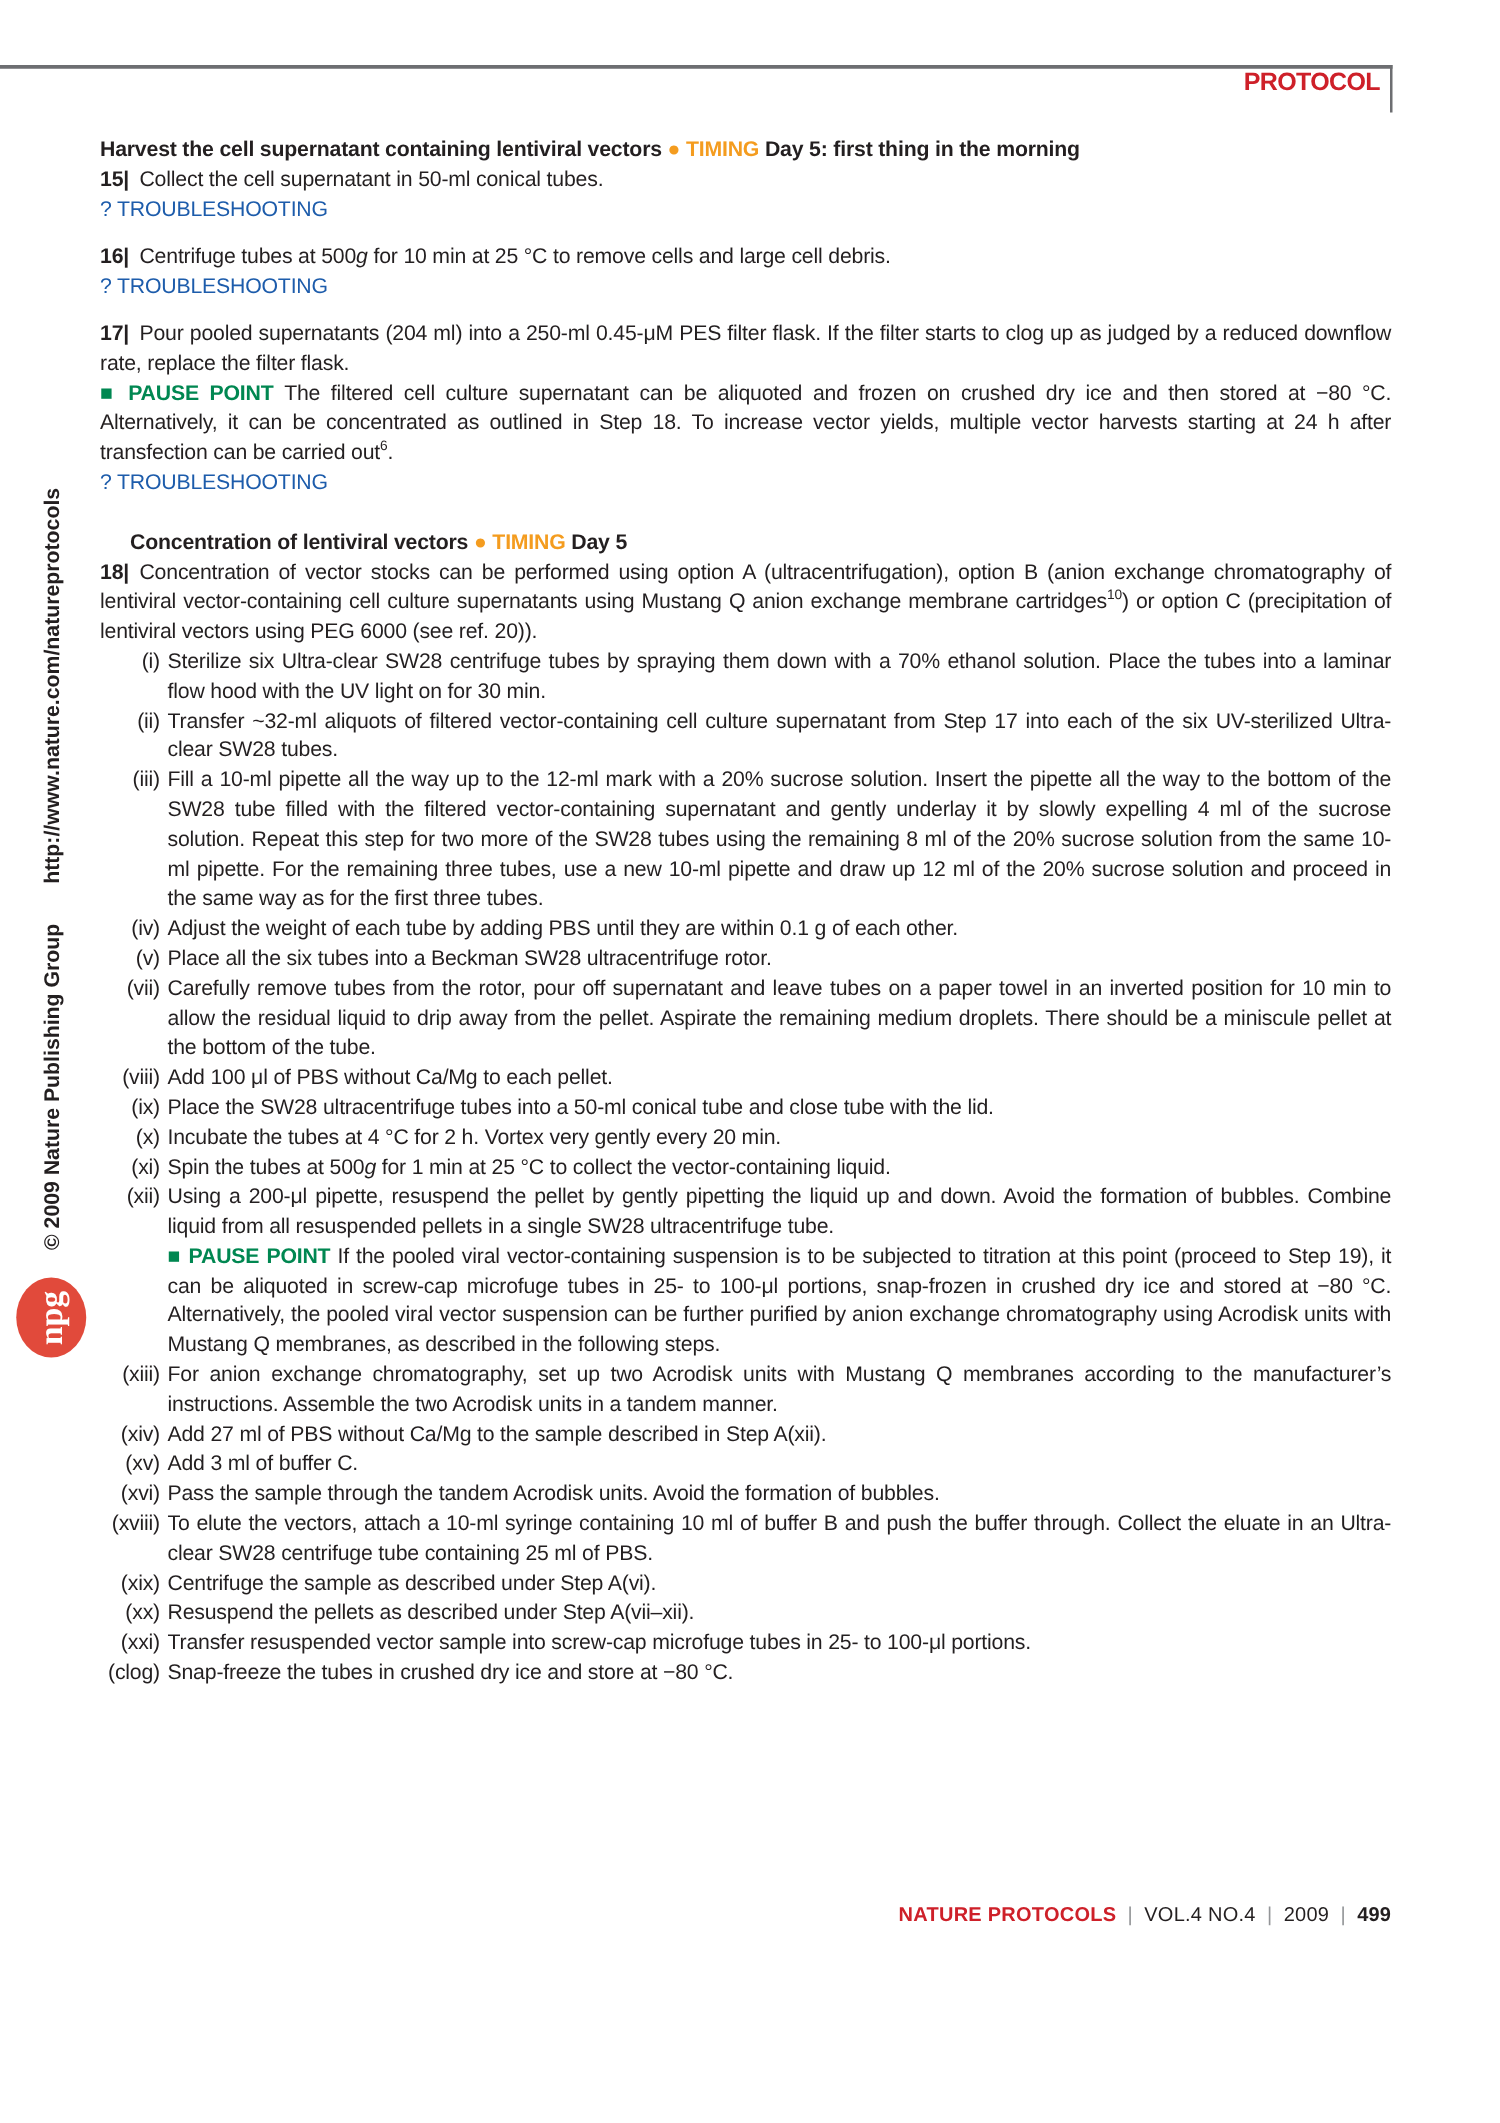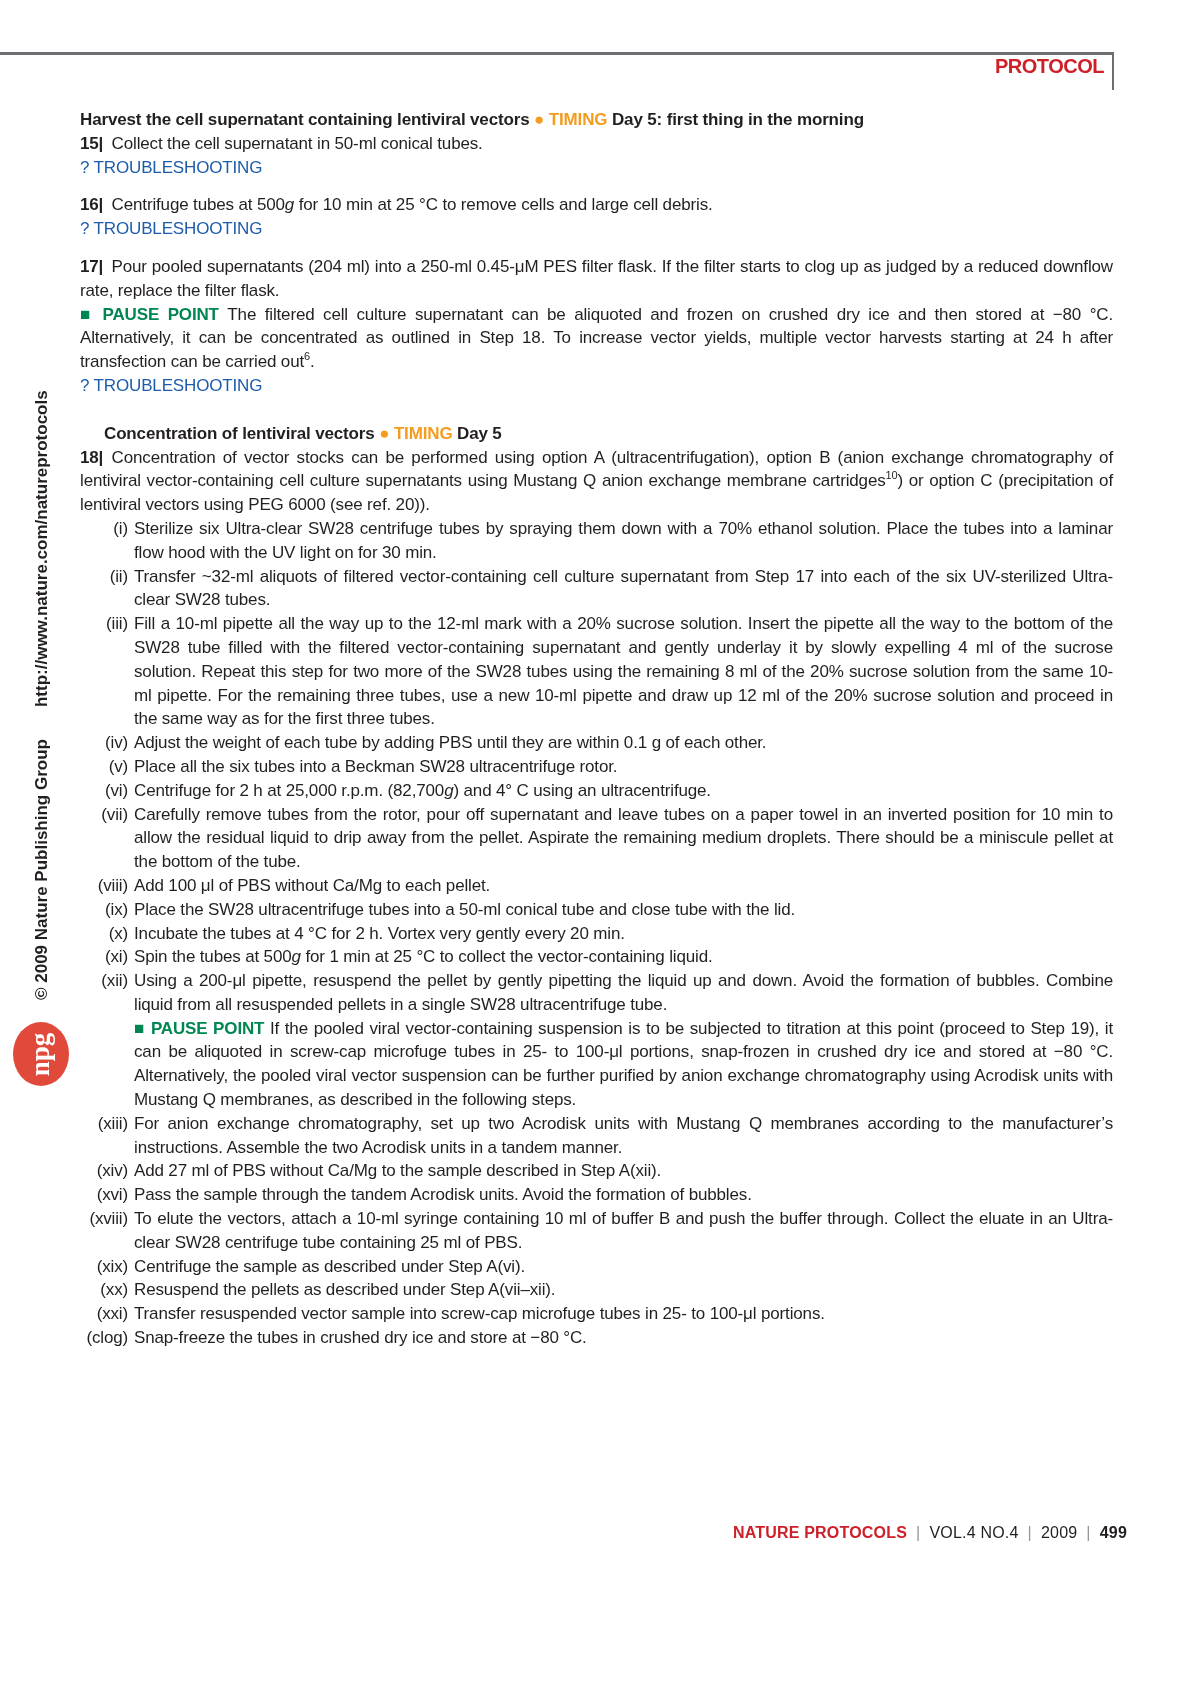--- a/index.html
+++ b/index.html
@@ -41,21 +41,21 @@
     position:absolute;left:13px;top:1022px;width:56px;height:64px;
     background:#e14a3b;border-radius:50%;
     display:flex;align-items:center;justify-content:center;
   }
   .npg span{
     color:#ffffff;font-weight:bold;font-size:27px;
     font-family:"Liberation Serif",serif;transform:rotate(-90deg);
   }
   .footer{
     position:absolute;top:1524px;left:0;width:1113px;text-align:right;
-    font-size:16px;letter-spacing:0.2px;margin-left:14px;
+    font-size:16px;letter-spacing:0.2px;
   }
   .f-j{color:#ce2029;font-weight:bold;}
   .f-sep{color:#939598;margin:0 9px;font-weight:normal;}
   .f-v,.f-y{color:#231f20;}
   .f-p{color:#231f20;font-weight:bold;}
 </style>
 </head>
 <body>
 
 <div class="toprule"></div>
@@ -87,24 +87,20 @@
     </div>
     <div class="li">
       <span class="num">(iv)</span>
       <span class="txt"><span>Adjust the weight of each tube by adding PBS until they are within 0.1 g of each other.</span></span>
     </div>
     <div class="li">
       <span class="num">(v)</span>
       <span class="txt"><span>Place all the six tubes into a Beckman SW28 ultracentrifuge rotor.</span></span>
     </div>
     <div class="li">
-      <span class="num">(vi)</span>
-      <span class="txt"><span>Centrifuge for 2 h at 25,000 r.p.m. (82,700</span><span class="it">g</span><span>) and 4° C using an ultracentrifuge.</span></span>
-    </div>
-    <div class="li">
       <span class="num">(vii)</span>
       <span class="txt"><span>Carefully remove tubes from the rotor, pour off supernatant and leave tubes on a paper towel in an inverted position for 10 min to allow the residual liquid to drip away from the pellet. Aspirate the remaining medium droplets. There should be a miniscule pellet at the bottom of the tube.</span></span>
     </div>
     <div class="li">
       <span class="num">(viii)</span>
       <span class="txt"><span>Add 100 μl of PBS without Ca/Mg to each pellet.</span></span>
     </div>
     <div class="li">
       <span class="num">(ix)</span>
       <span class="txt"><span>Place the SW28 ultracentrifuge tubes into a 50-ml conical tube and close tube with the lid.</span></span>
@@ -122,20 +118,24 @@
       <span class="txt"><span>Using a 200-μl pipette, resuspend the pellet by gently pipetting the liquid up and down. Avoid the formation of bubbles. Combine liquid from all resuspended pellets in a single SW28 ultracentrifuge tube.</span></span>
     </div>
     <div class="pauseli"><span class="pp">■ </span><span class="pp">PAUSE POINT </span><span>If the pooled viral vector-containing suspension is to be subjected to titration at this point (proceed to Step 19), it can be aliquoted in screw-cap microfuge tubes in 25- to 100-μl portions, snap-frozen in crushed dry ice and stored at −80 °C. Alternatively, the pooled viral vector suspension can be further purified by anion exchange chromatography using Acrodisk units with Mustang Q membranes, as described in the following steps.</span></div>
     <div class="li">
       <span class="num">(xiii)</span>
       <span class="txt"><span>For anion exchange chromatography, set up two Acrodisk units with Mustang Q membranes according to the manufacturer’s instructions. Assemble the two Acrodisk units in a tandem manner.</span></span>
     </div>
     <div class="li">
       <span class="num">(xiv)</span>
       <span class="txt"><span>Add 27 ml of PBS without Ca/Mg to the sample described in Step A(xii).</span></span>
+    </div>
+    <div class="li">
+      <span class="num">(xv)</span>
+      <span class="txt"><span>Add 3 ml of buffer C.</span></span>
     </div>
     <div class="li">
       <span class="num">(xvi)</span>
       <span class="txt"><span>Pass the sample through the tandem Acrodisk units. Avoid the formation of bubbles.</span></span>
     </div>
     <div class="li">
       <span class="num">(xviii)</span>
       <span class="txt"><span>To elute the vectors, attach a 10-ml syringe containing 10 ml of buffer B and push the buffer through. Collect the eluate in an Ultra-clear SW28 centrifuge tube containing 25 ml of PBS.</span></span>
     </div>
     <div class="li">

